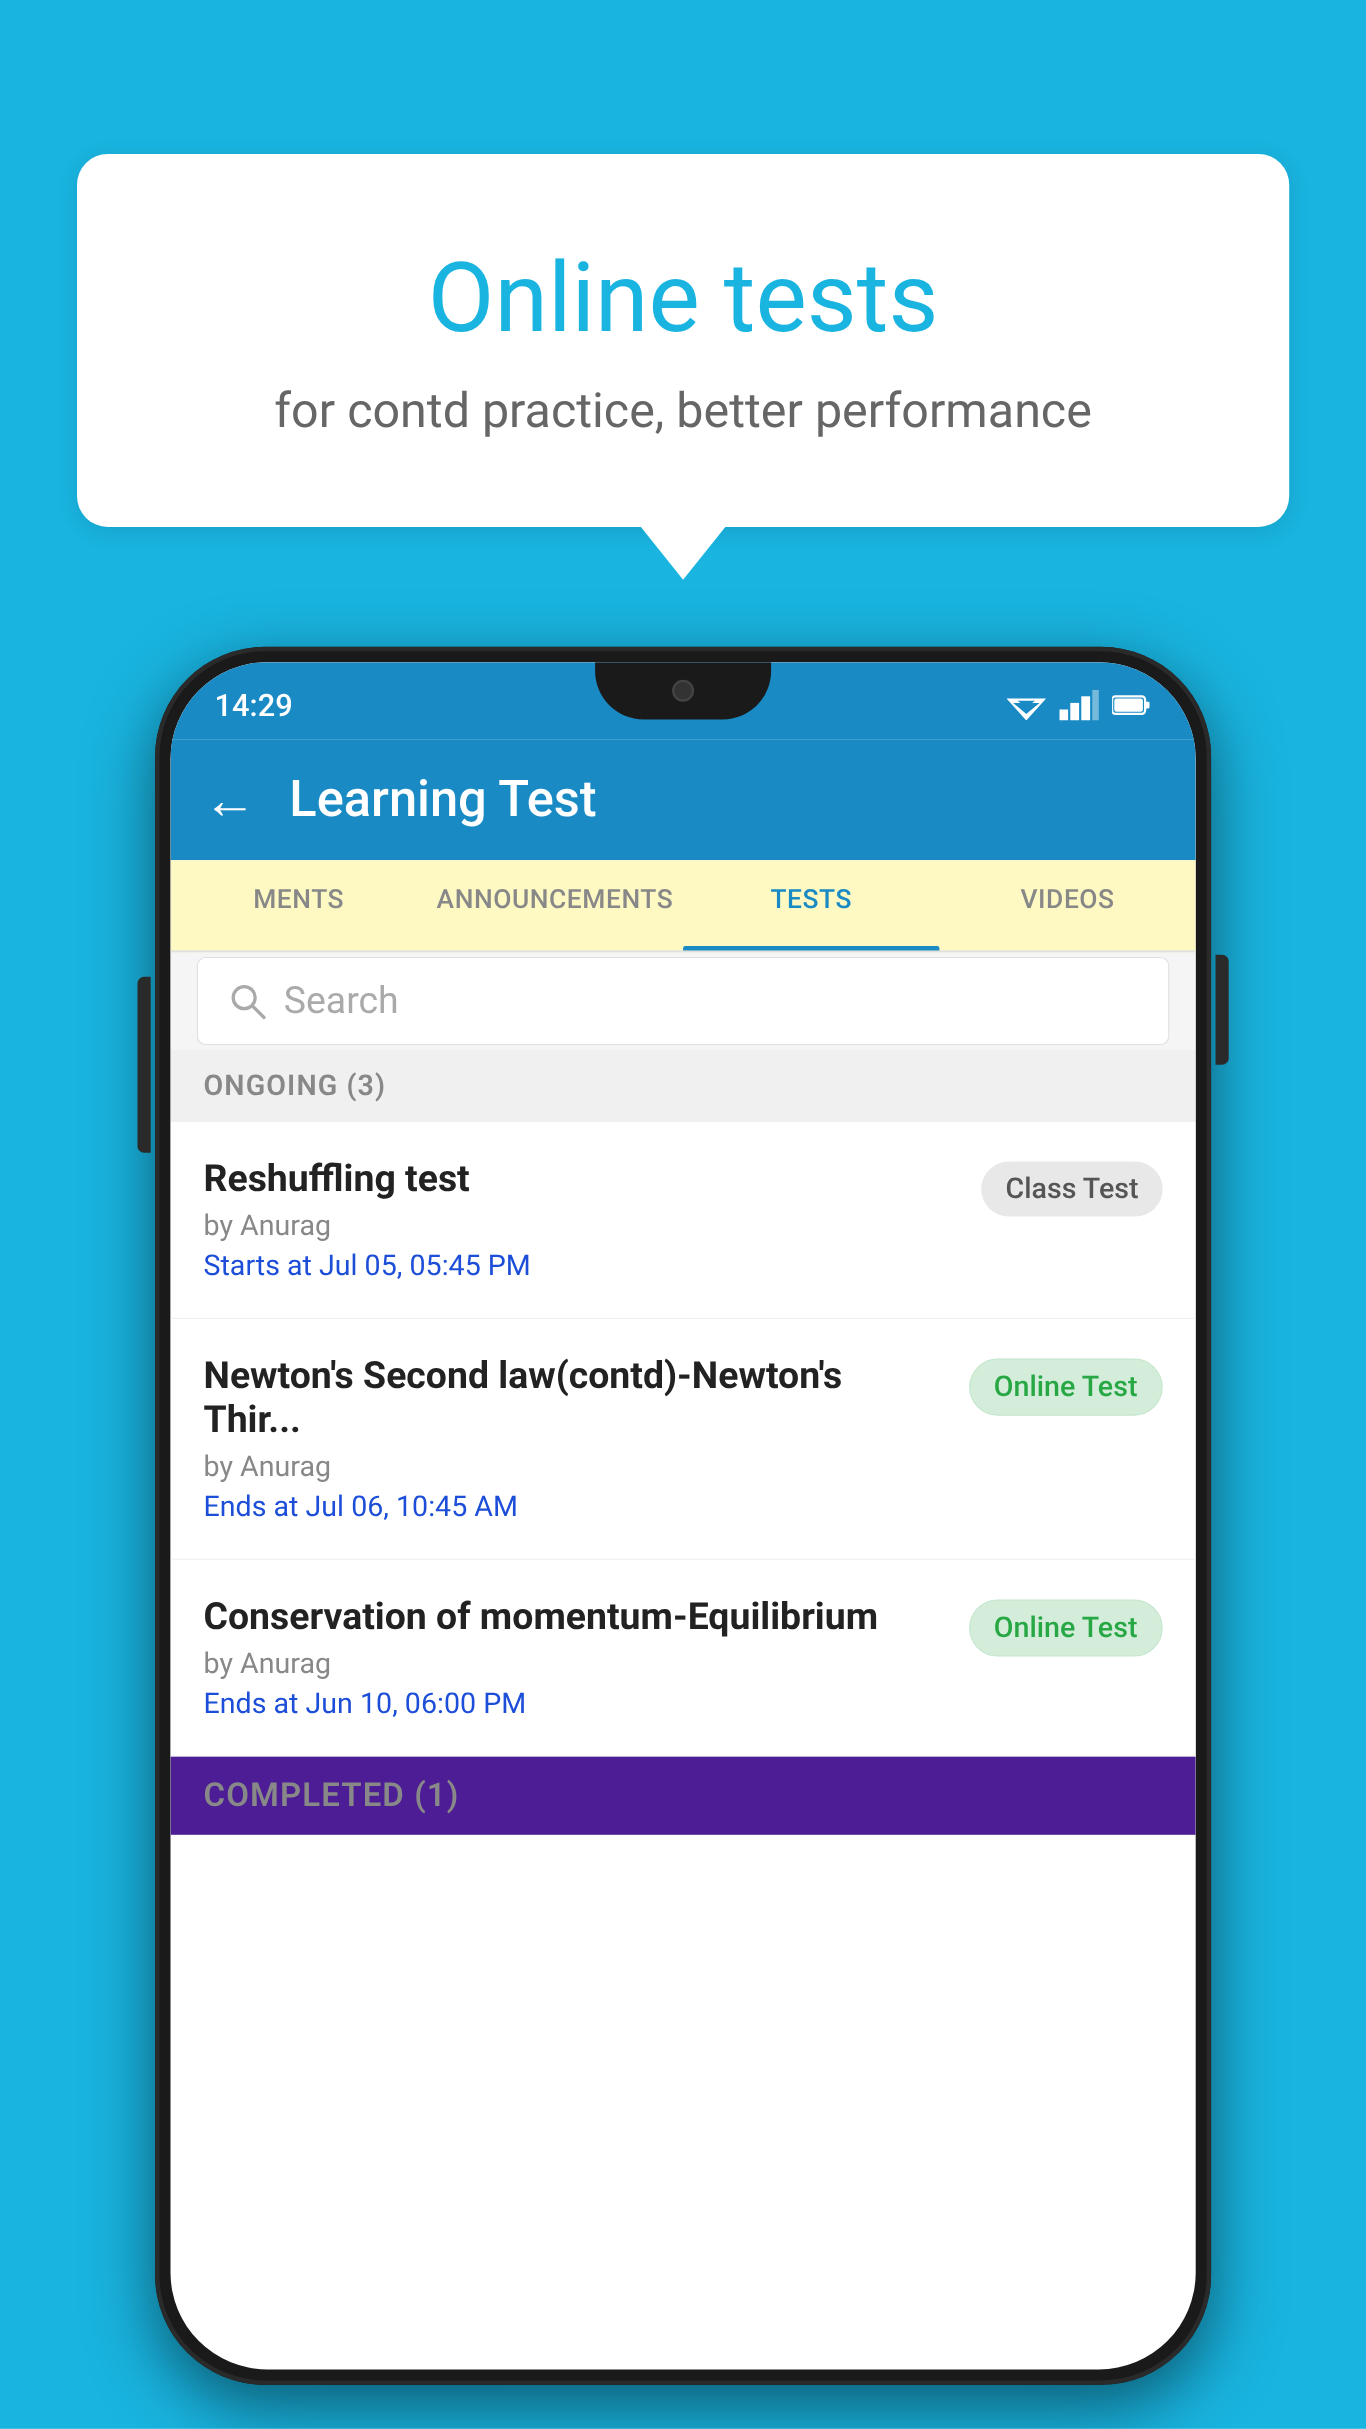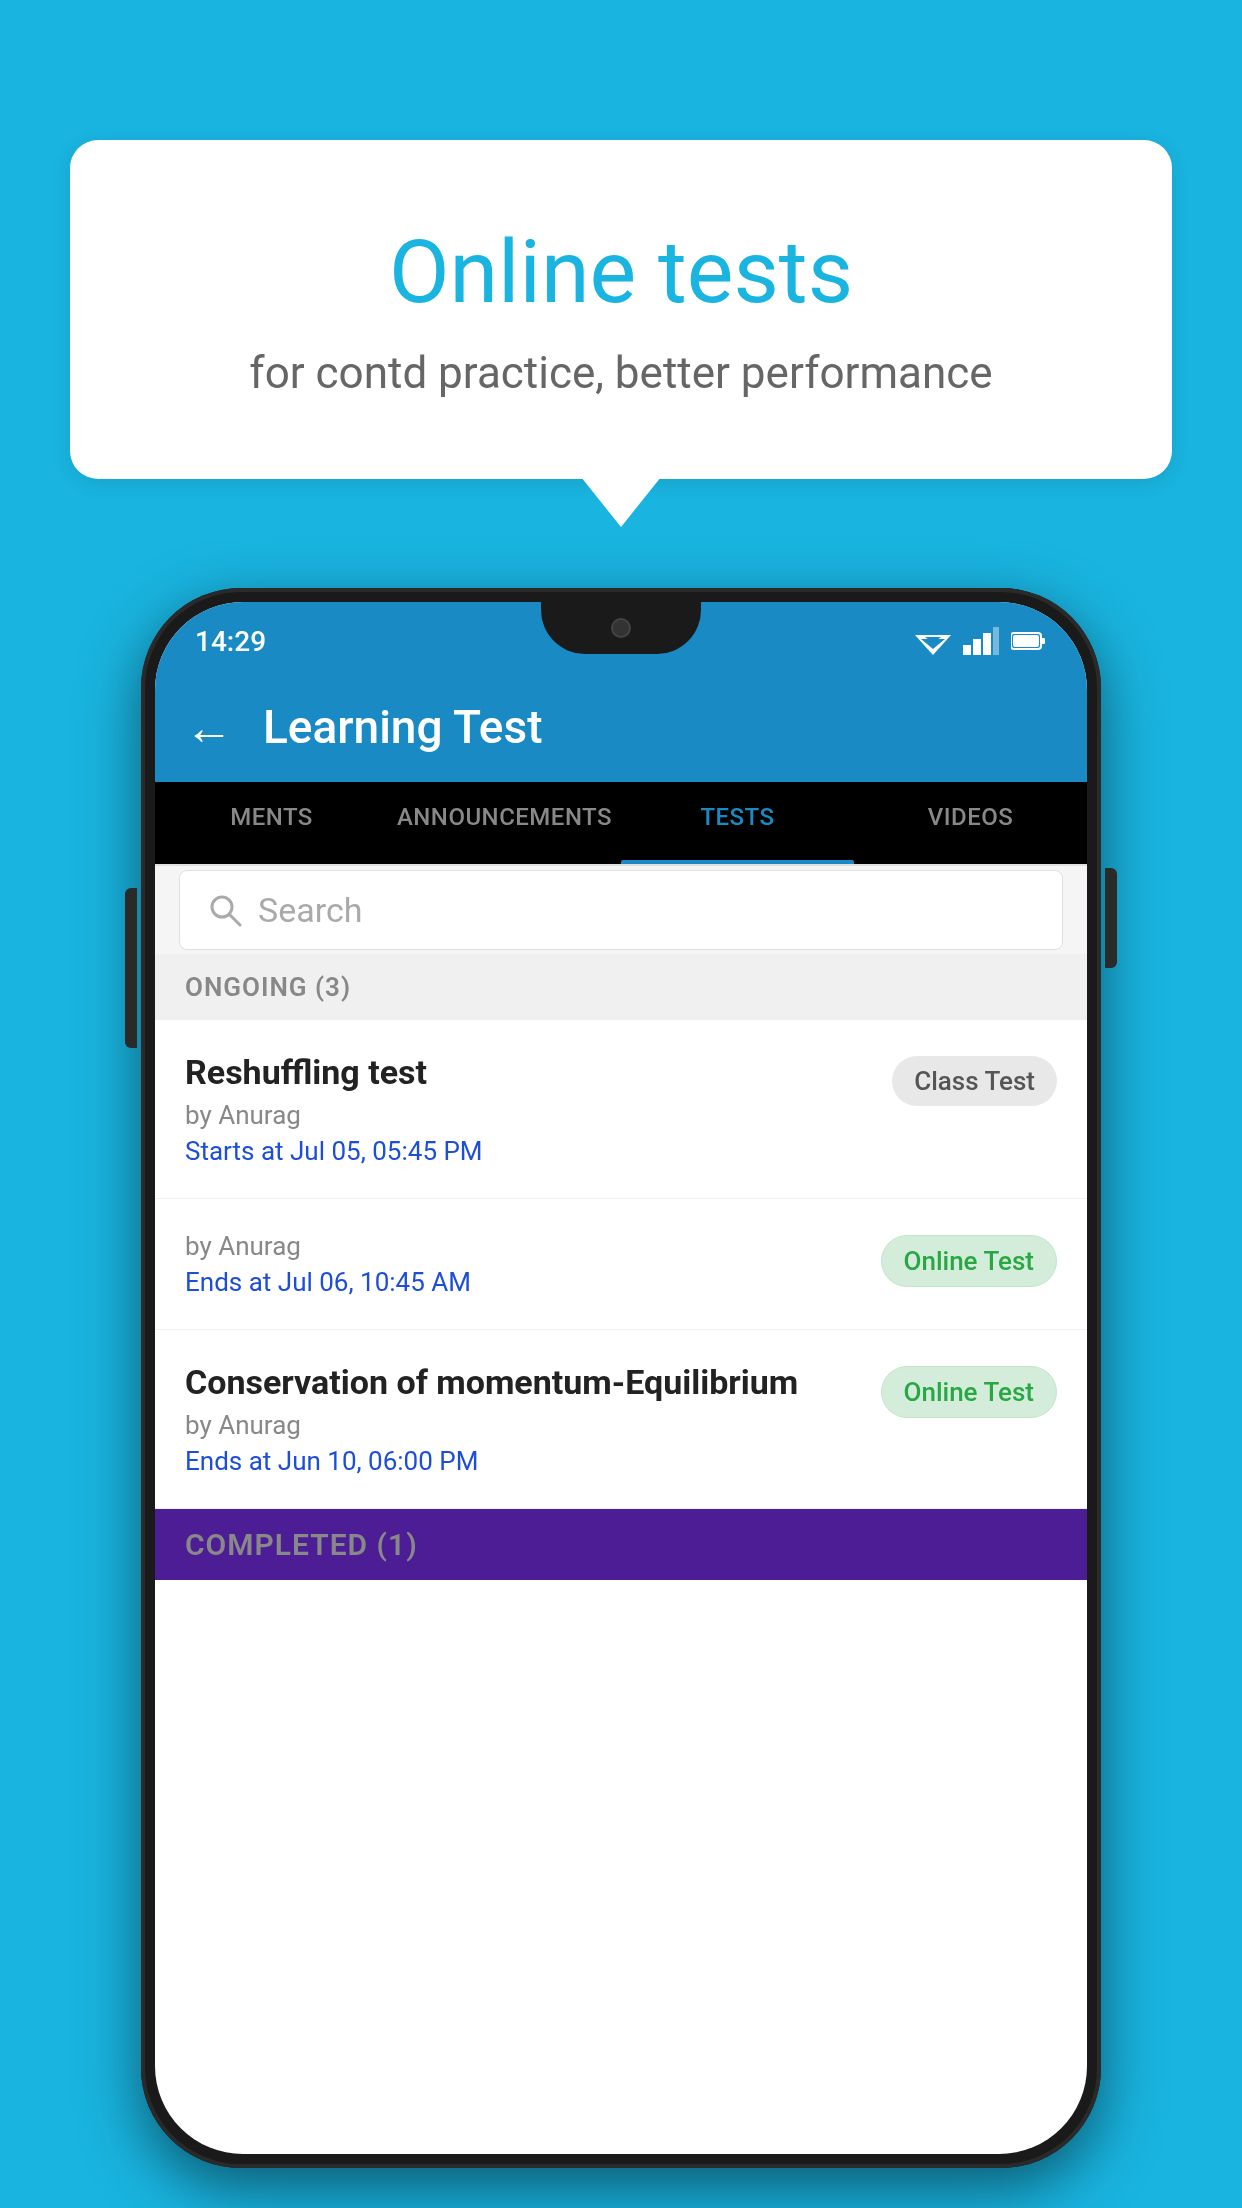--- a/index.html
+++ b/index.html
@@ -172,21 +172,21 @@
     }
 
     .app-title {
       color: white;
       font-size: 46px;
       font-weight: 500;
     }
 
     
     .tabs-bar {
-      background: #000000;
+      background: #fef9c3;
       display: flex;
       border-bottom: 2px solid #e0e0e0;
       height: 84px;
       align-items: flex-end;
     }
 
     .tab-item {
       flex: 1;
       display: flex;
       align-items: center;
@@ -395,20 +395,21 @@
             <div class="test-author">by Anurag</div>
             <div class="test-date">
               <span>Starts at</span>&nbsp;<span>Jul 05, 05:45 PM</span>
             </div>
           </div>
           <span class="test-badge badge-class">Class Test</span>
         </div>
 
         <div class="test-item">
           <div class="test-item-left">
+            <div class="test-name">Newton's Second law(contd)-Newton's Thir...</div>
             <div class="test-author">by Anurag</div>
             <div class="test-date">
               <span>Ends at</span>&nbsp;<span>Jul 06, 10:45 AM</span>
             </div>
           </div>
           <span class="test-badge badge-online">Online Test</span>
         </div>
 
         <div class="test-item">
           <div class="test-item-left">

